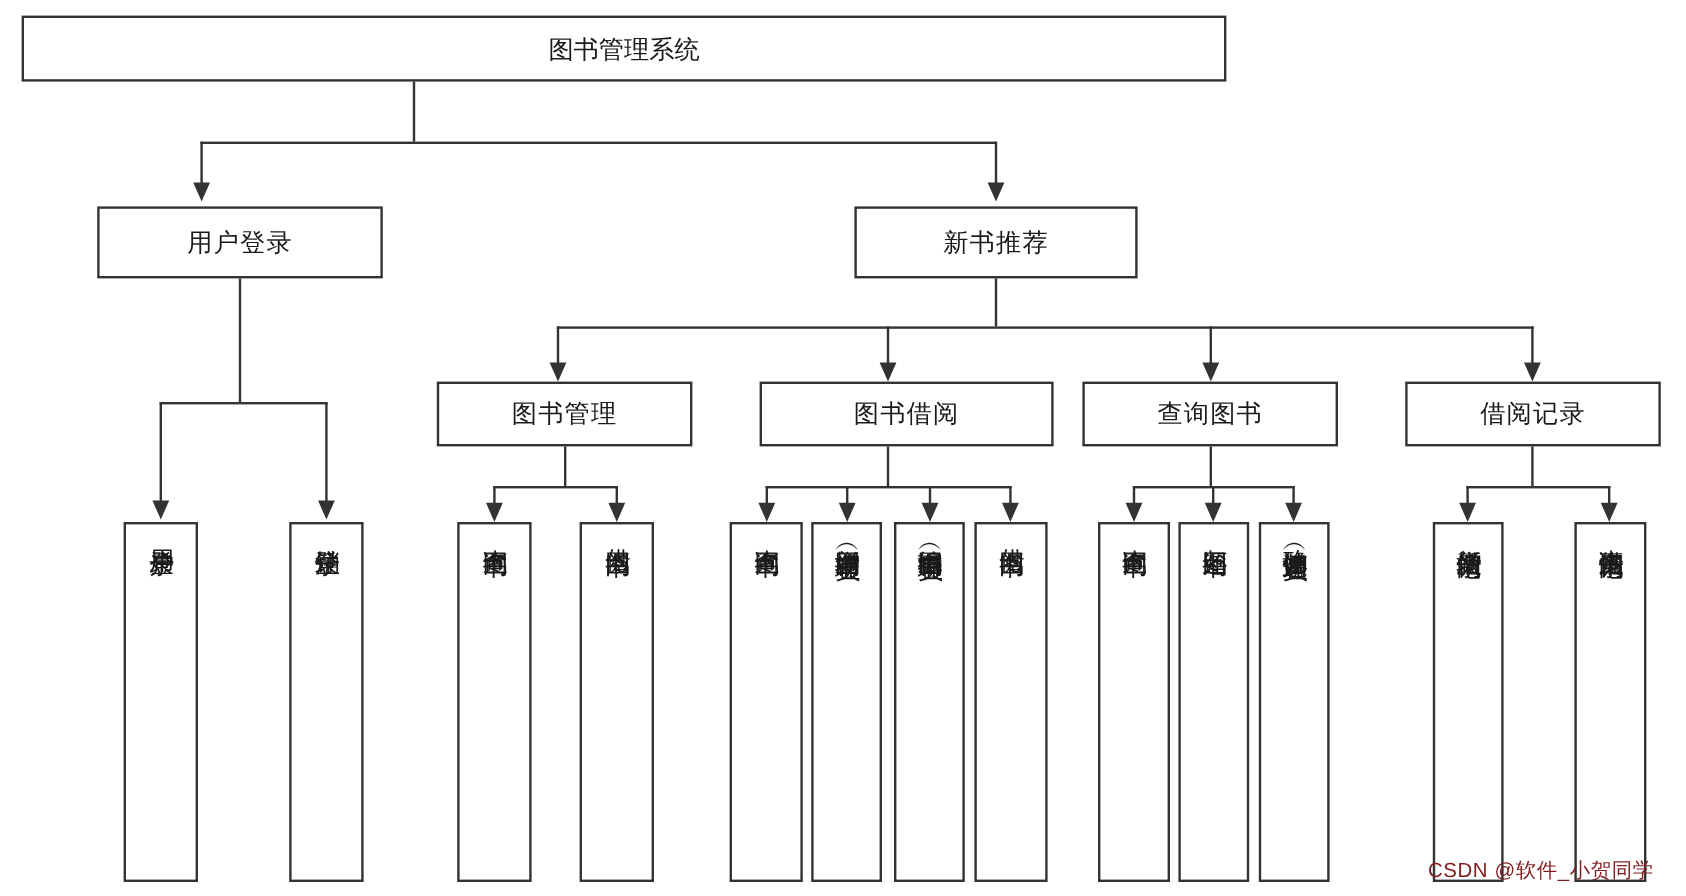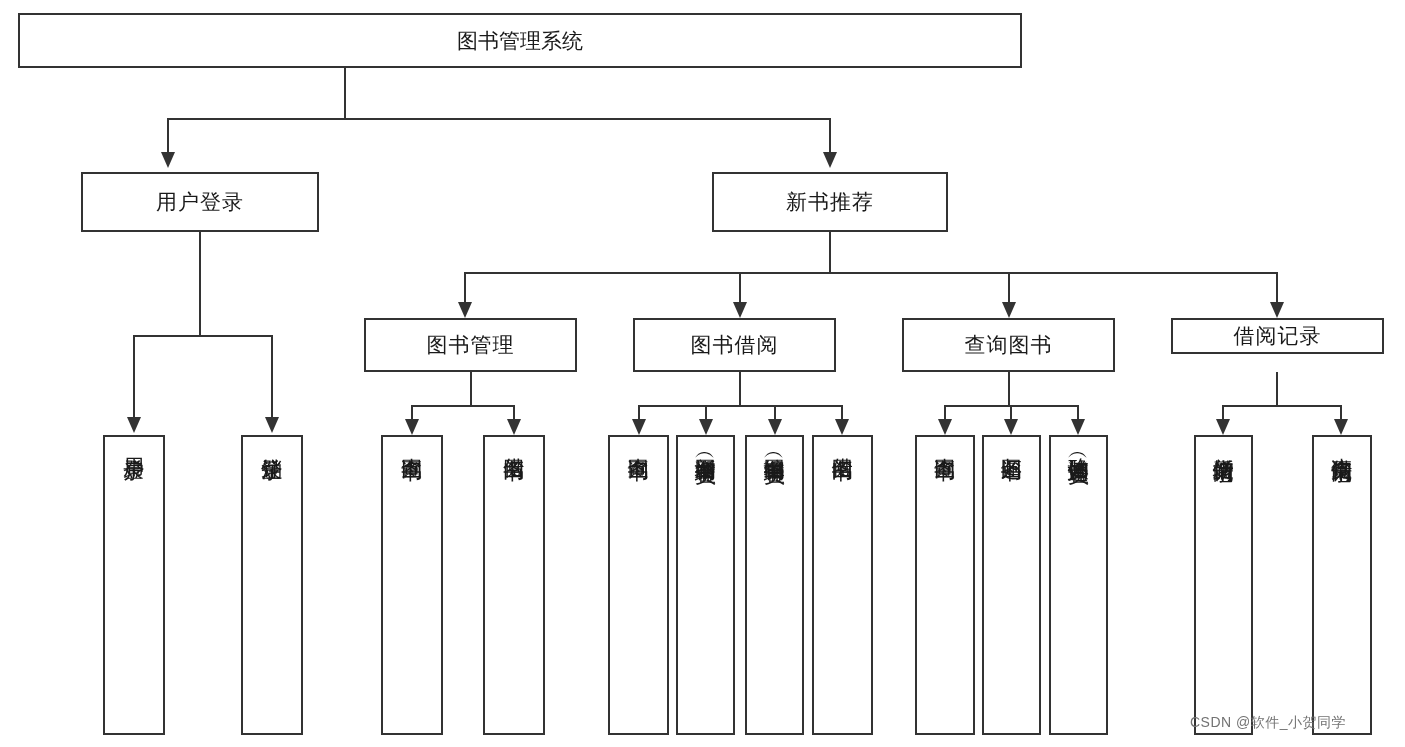--- a/index.html
+++ b/index.html
@@ -36,22 +36,22 @@
   .vline{width:2px;}
   .arrow{
     position:absolute;
     width:0;height:0;
     border-left:7px solid transparent;
     border-right:7px solid transparent;
     border-top:16px solid #333333;
   }
   .wm{
     position:absolute;
-    font-size:14px;
-    color:#737373;
+    font-size:17px;
+    color:#7f1d1d;
     white-space:nowrap;
     letter-spacing:0.5px;
     pointer-events:none;
   }
 </style>
 </head>
 <body>
 
 <div id="canvas">
 
@@ -89,27 +89,27 @@
   <div class="line vline" style="left:739px;top:272px;width:2px;height:32px;"></div>
   <div class="arrow" style="left:733px;top:302px;"></div>
   <div class="line vline" style="left:1008px;top:272px;width:2px;height:32px;"></div>
   <div class="arrow" style="left:1002px;top:302px;"></div>
   <div class="line vline" style="left:1276px;top:272px;width:2px;height:32px;"></div>
   <div class="arrow" style="left:1270px;top:302px;"></div>
 
   <div class="node h" style="left:364px;top:318px;width:213px;height:54px;">
     <span>图书管理</span>
   </div>
-  <div class="node h" style="left:633px;top:318px;width:203px;height:54px;">
+  <div class="node h" style="left:633px;top:318px;width:245px;height:54px;">
     <span>图书借阅</span>
   </div>
   <div class="node h" style="left:902px;top:318px;width:213px;height:54px;">
     <span>查询图书</span>
   </div>
-  <div class="node h" style="left:1171px;top:318px;width:213px;height:36px;">
+  <div class="node h" style="left:1171px;top:318px;width:213px;height:54px;">
     <span>借阅记录</span>
   </div>
 
   <div class="line vline" style="left:470px;top:372px;width:2px;height:33px;"></div>
   <div class="line hline" style="left:411px;top:405px;width:104px;height:2px;"></div>
   <div class="line vline" style="left:411px;top:405px;width:2px;height:16px;"></div>
   <div class="arrow" style="left:405px;top:419px;"></div>
   <div class="line vline" style="left:513px;top:405px;width:2px;height:16px;"></div>
   <div class="arrow" style="left:507px;top:419px;"></div>
 

